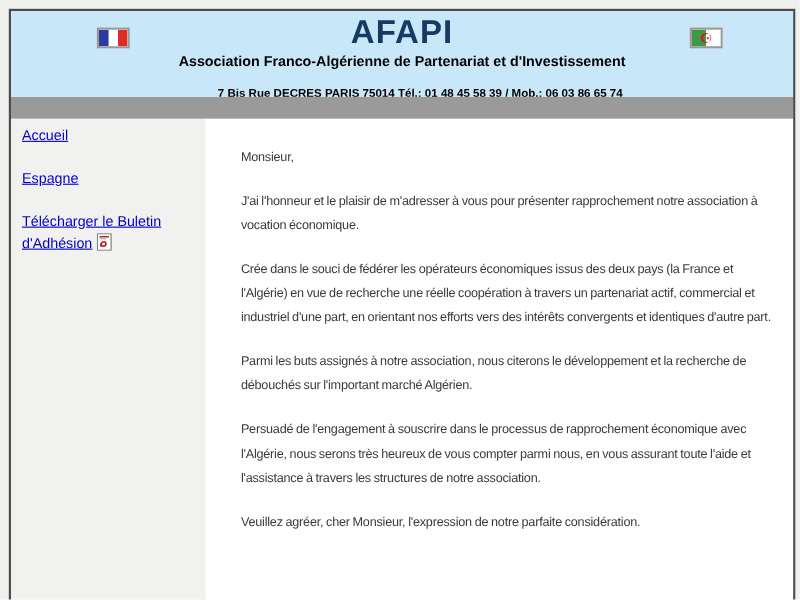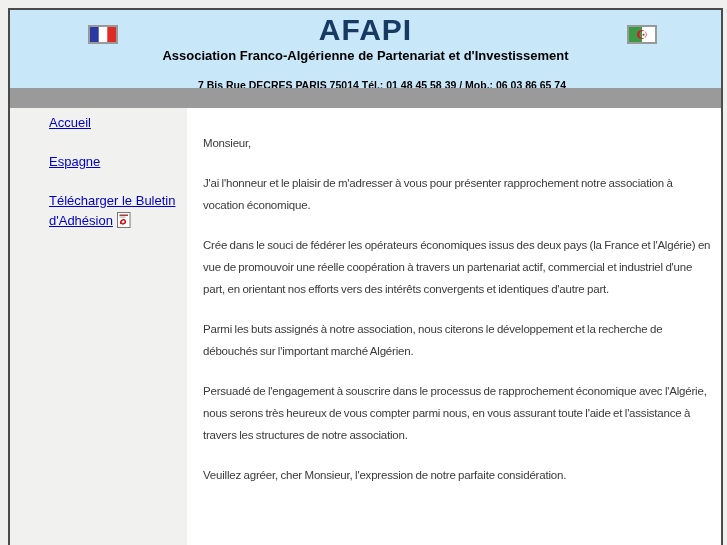--- a/index.html
+++ b/index.html
@@ -39,27 +39,27 @@
   .body-row{display:flex;align-items:stretch;min-height:522px;}
   .sidebar{
     width:177px;min-width:177px;background:#f1f1ef;
     padding:5px 0 0 10px;box-sizing:border-box;
   }
   .nav-link{
     display:inline-block;color:#0000cc;font-size:13px;line-height:20px;
     text-decoration:underline;margin-bottom:19px;width:138px;
   }
   .nav-link .pdf-ico{margin-left:4px;vertical-align:-3px;display:inline-block;}
-  .sidebar-list{display:flex;flex-direction:column;align-items:flex-end;}
+  .sidebar-list{display:flex;flex-direction:column;align-items:flex-start;}
   
   .content{
     flex:1;background:#ffffff;padding:24px 10px 0 16px;
     color:#3a3a3a;font-size:11.5px;letter-spacing:-0.2px;word-spacing:-0.5px;
   }
-  .content p{margin:0 0 18px 0;line-height:22px;}
+  .content p{margin:0 0 18px 16px;line-height:22px;}
 </style>
 </head>
 <body>
 
 <div class="page">
 
   <div class="header">
     <span class="flag flag-fr">
       <svg width="26" height="15" viewBox="0 0 26 15">
         <rect x="0" y="0" width="26" height="15" fill="#ffffff"></rect>
@@ -97,20 +97,20 @@
               <rect x="2.5" y="4.6" width="6" height="1" fill="#aaaaaa"></rect>
               <path d="M4 12 C2.6 8.5 7.2 6.2 8.2 9 C9 11.4 5 13.2 4.3 10.6" stroke="#cc1111" stroke-width="1.5" fill="none"></path>
             </svg>
           </span></a>
       </div>
     </div>
 
     <div class="content">
       <p>Monsieur,</p>
       <p>J'ai l'honneur et le plaisir de m'adresser à vous pour présenter rapprochement notre association à vocation économique.</p>
-      <p>Crée dans le souci de fédérer les opérateurs économiques issus des deux pays (la France et l'Algérie) en vue de promouvoir une réelle coopération à travers un partenariat actif, commercial et industriel d'une part, en orientant nos efforts vers des intérêts convergents et identiques d'autre part.</p>
+      <p>Crée dans le souci de fédérer les opérateurs économiques issus des deux pays (la France et l'Algérie) en vue de recherche une réelle coopération à travers un partenariat actif, commercial et industriel d'une part, en orientant nos efforts vers des intérêts convergents et identiques d'autre part.</p>
       <p>Parmi les buts assignés à notre association, nous citerons le développement et la recherche de débouchés sur l'important marché Algérien.</p>
       <p>Persuadé de l'engagement à souscrire dans le processus de rapprochement économique avec l'Algérie, nous serons très heureux de vous compter parmi nous, en vous assurant toute l'aide et l'assistance à travers les structures de notre association.</p>
       <p>Veuillez agréer, cher Monsieur, l'expression de notre parfaite considération.</p>
     </div>
   </div>
 
 </div>
 
 </body></html>

